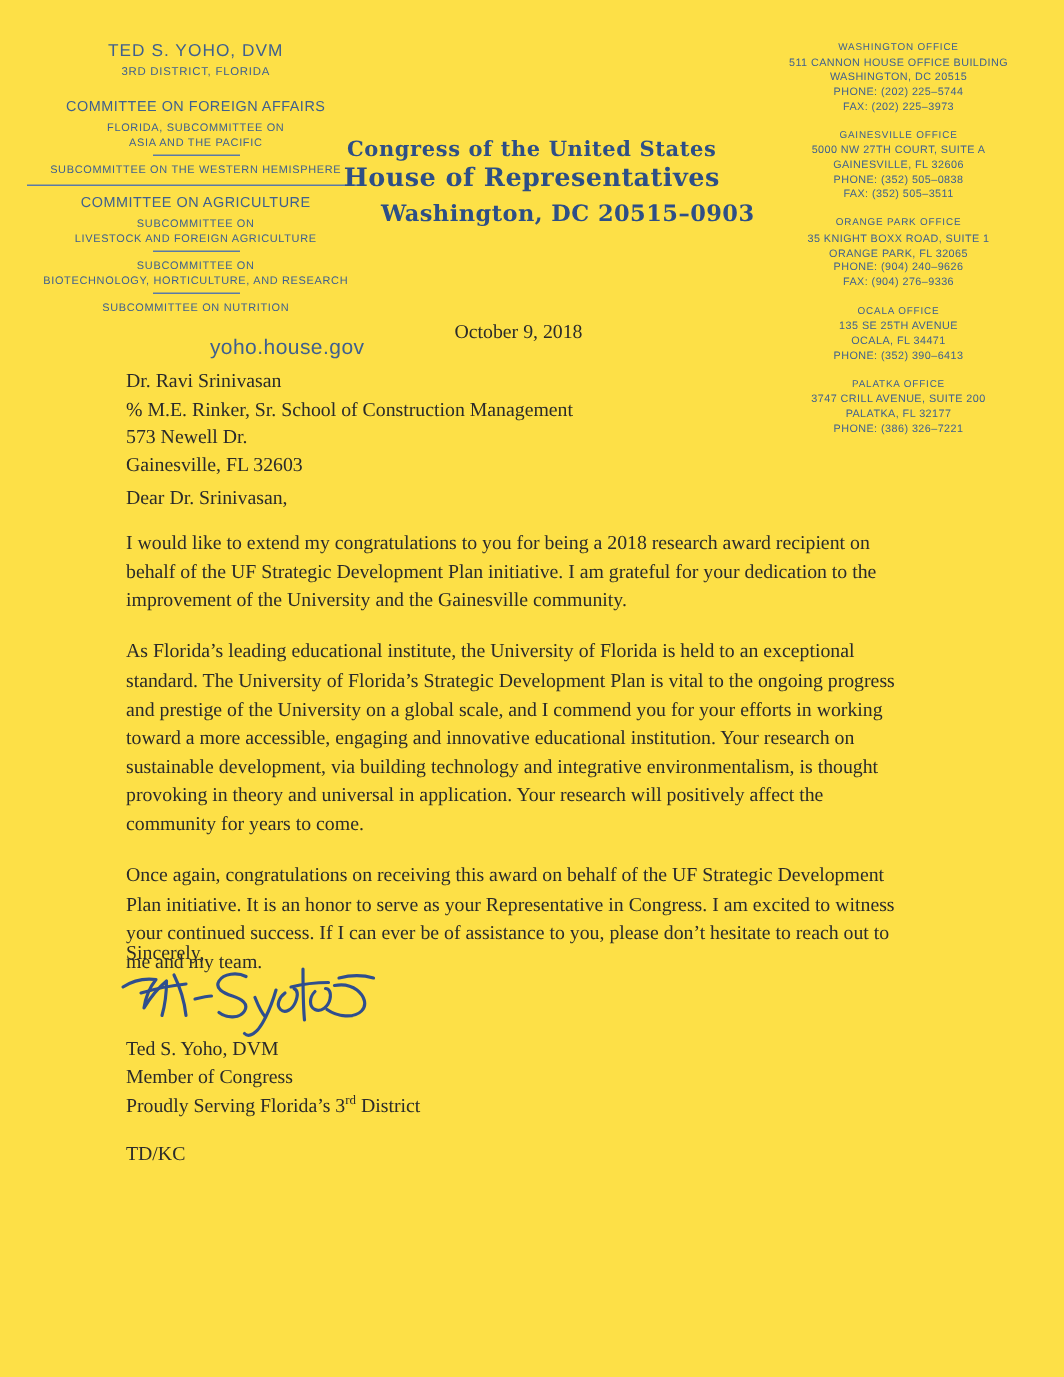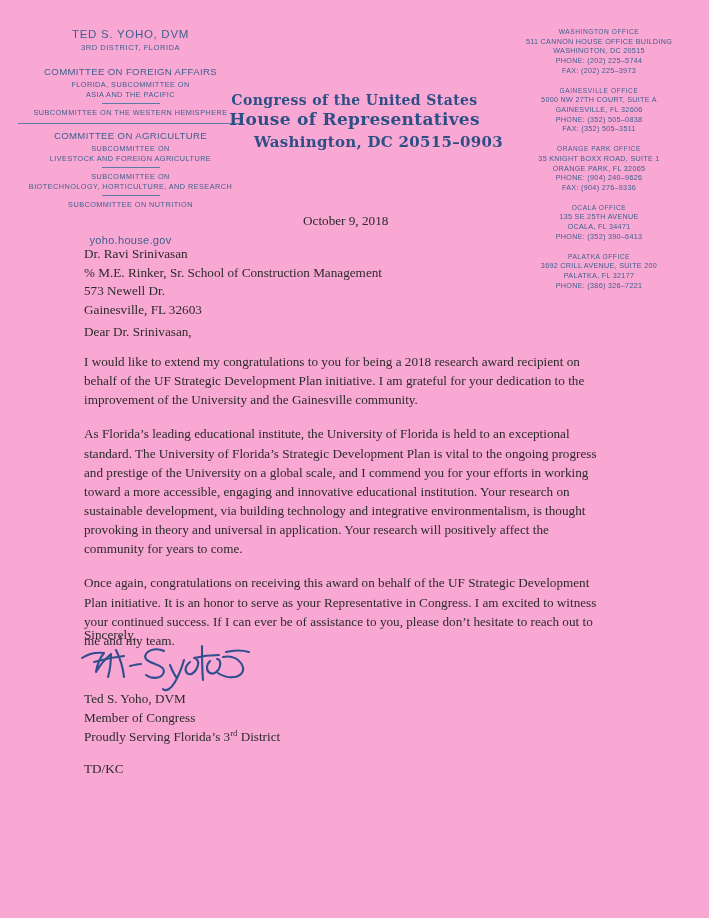--- a/index.html
+++ b/index.html
@@ -12,21 +12,21 @@
     height: 918px;
     position: relative;
     font-family: "Liberation Serif", "DejaVu Serif", serif;
     color: #2b2b2b;
     overflow: hidden;
   }
 
   .page {
     position: absolute;
     inset: 0;
-    background: #f9a8d4;
+    background: #fde047;
   }
 
   
   .letterhead {
     position: absolute;
     top: 0;
     left: 0;
     right: 0;
     height: 270px;
   }
@@ -78,23 +78,24 @@
     background: #5a7aa8;
     margin: 4px auto 4px auto;
   }
   .rule-wide {
     width: 100%;
     height: 1px;
     background: #5a7aa8;
     margin: 5px auto 6px auto;
   }
   .website {
-    font-size: 11px;
+    font-size: 14px;
     letter-spacing: 0.3px;
-    margin-top: 24px;
+    margin-top: 13px;
+    text-align: right;
   }
 
   
   .office { margin-bottom: 11px; }
   .office-name {
     font-size: 6.6px;
     letter-spacing: 0.55px;
     margin-bottom: 1.5px;
   }
   .office-line {
@@ -268,21 +269,21 @@
 
       <div class="office">
         <div class="office-name">OCALA OFFICE</div>
         <div class="office-line">135 SE 25TH AVENUE</div>
         <div class="office-line">OCALA, FL 34471</div>
         <div class="office-line">PHONE: (352) 390–6413</div>
       </div>
 
       <div class="office">
         <div class="office-name">PALATKA OFFICE</div>
-        <div class="office-line">3692 CRILL AVENUE, SUITE 200</div>
+        <div class="office-line">3747 CRILL AVENUE, SUITE 200</div>
         <div class="office-line">PALATKA, FL 32177</div>
         <div class="office-line">PHONE: (386) 326–7221</div>
       </div>
 
     </div>
   </div>
 
   <div class="date">October 9, 2018</div>
 
   <div class="addressee">

